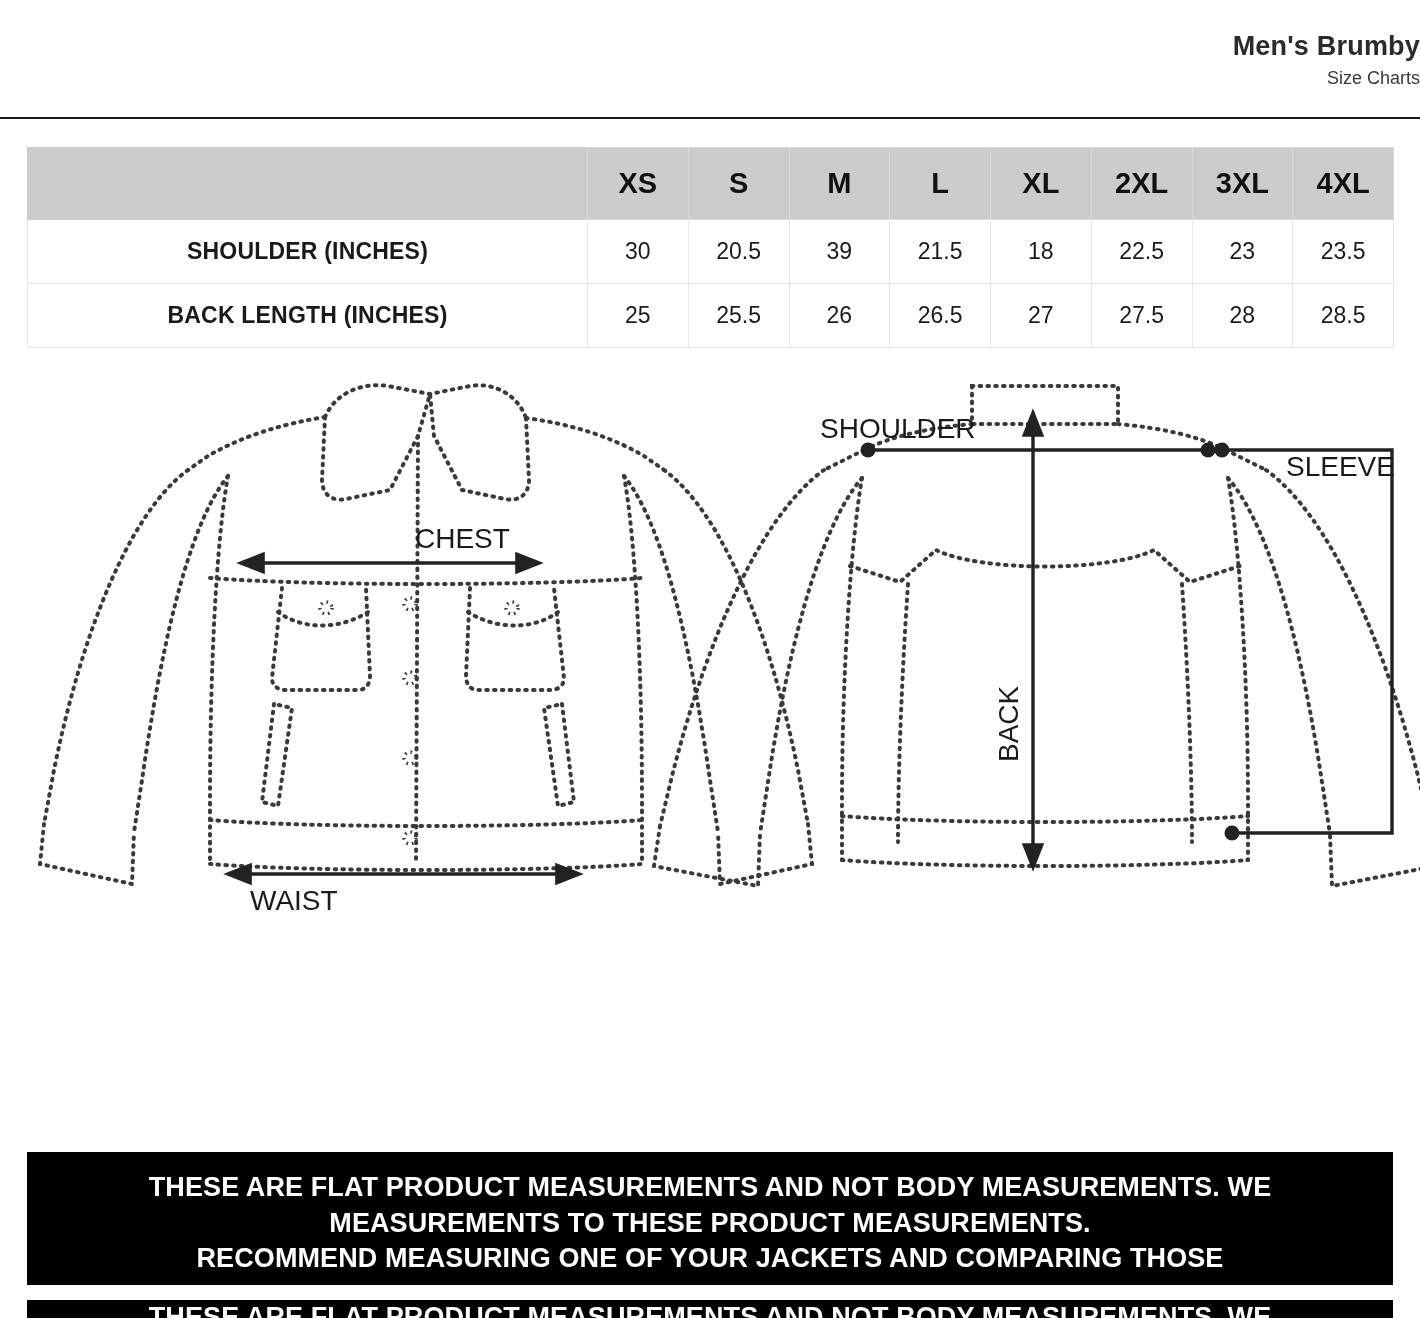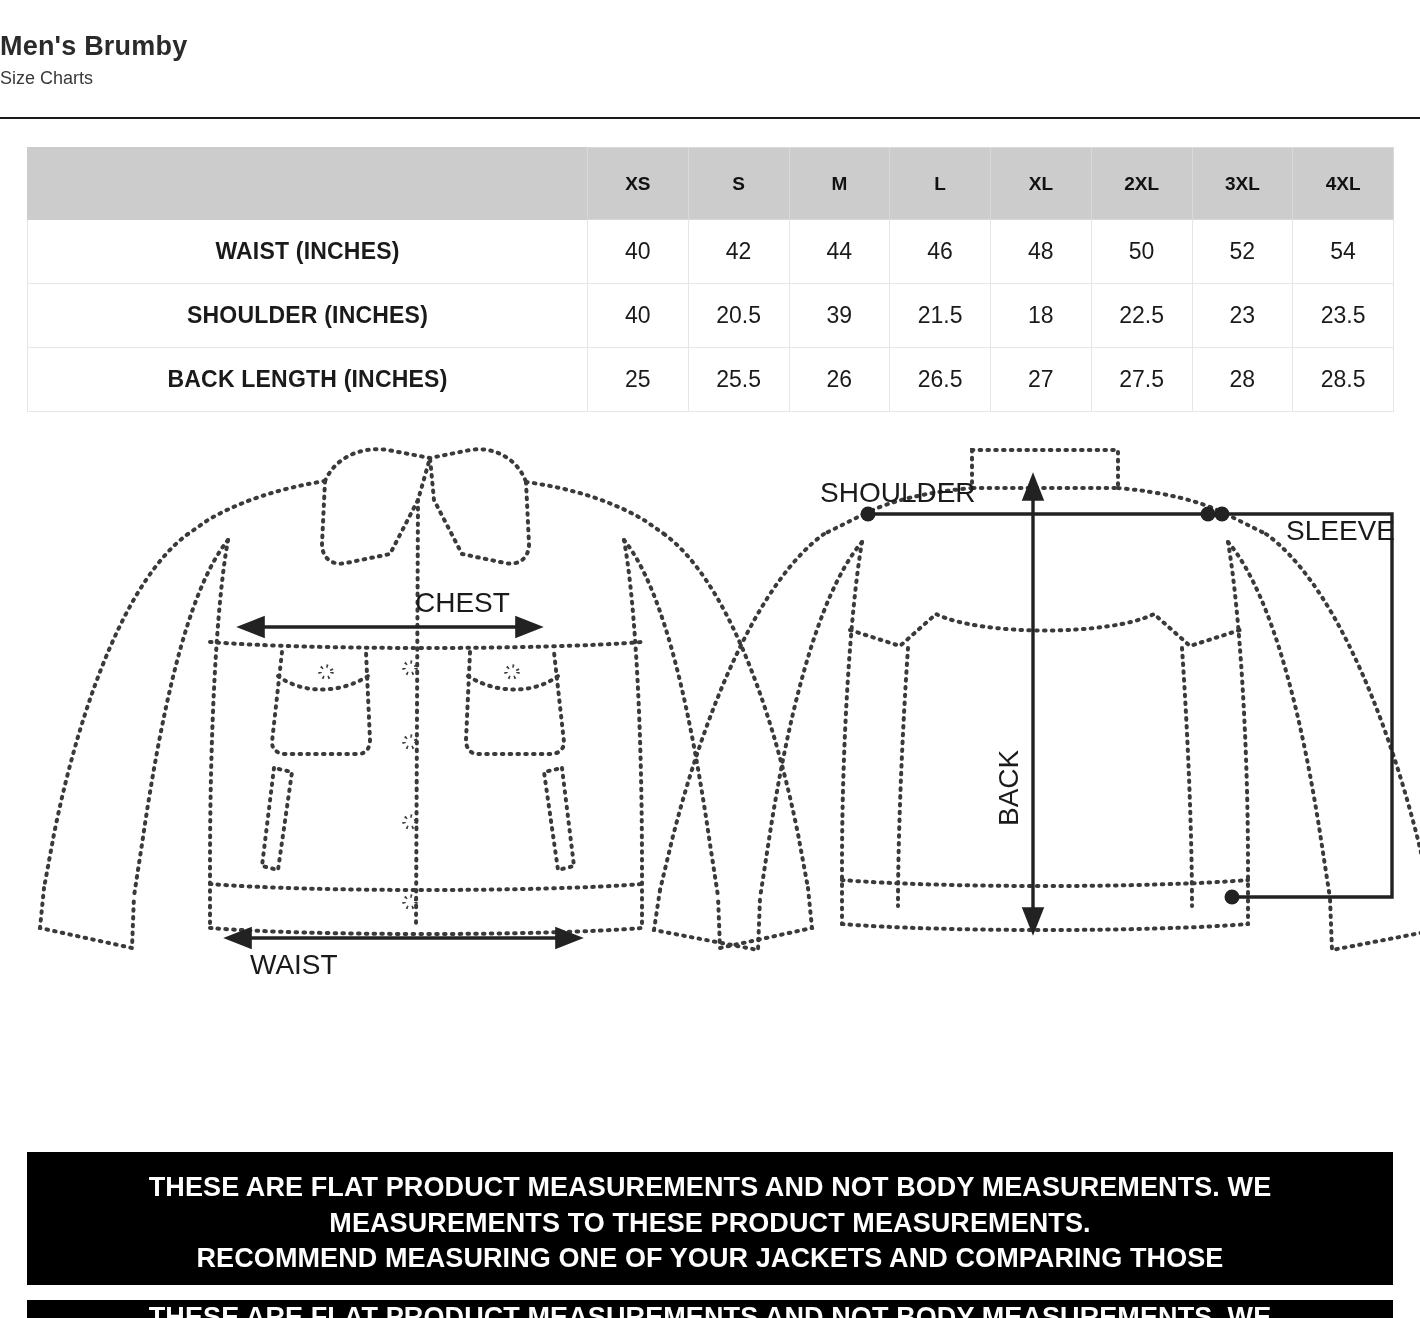--- a/index.html
+++ b/index.html
@@ -6,21 +6,21 @@
   html, body {
     width: 1420px;
     height: 1318px;
     background: #ffffff;
     font-family: "Liberation Sans", sans-serif;
     overflow: hidden;
   }
   .page { position: relative; width: 1420px; height: 1318px; background:#fff; }
 
   
-  .header { width: 100%; padding-top: 30px; text-align: left; }
+  .header { width: 100%; padding-top: 30px; text-align: right; }
   .title {
     font-size: 27px;
     font-weight: bold;
     color: #2b2b2b;
     letter-spacing: 0.2px;
     line-height: 1.2;
   }
   .subtitle {
     font-size: 18px;
     color: #3a3a3a;
@@ -40,21 +40,21 @@
     width: 1366px;
     border-collapse: collapse;
     table-layout: fixed;
   }
   table.size-table col.label-col { width: 560px; }
   table.size-table col.size-col  { width: 100.75px; }
 
   table.size-table thead th {
     background: #cccccc;
     height: 72px;
-    font-size: 19px;
+    font-size: 29px;
     font-weight: bold;
     color: #111;
     text-align: center;
     vertical-align: middle;
     border: 1px solid #d9d9d9;
   }
   table.size-table thead th.corner {
     background: #cccccc;
     border-left: 1px solid #cccccc;
     border-top: 1px solid #cccccc;
@@ -137,33 +137,22 @@
           <th>M</th>
           <th>L</th>
           <th>XL</th>
           <th>2XL</th>
           <th>3XL</th>
           <th>4XL</th>
         </tr>
       </thead>
       <tbody>
         <tr>
-          <td class="row-label">WAIST (INCHES)</td>
-          <td>40</td>
-          <td>42</td>
-          <td>44</td>
-          <td>46</td>
-          <td>48</td>
-          <td>50</td>
-          <td>52</td>
-          <td>54</td>
-        </tr>
-        <tr>
           <td class="row-label">SHOULDER (INCHES)</td>
-          <td>40</td>
+          <td>30</td>
           <td>20.5</td>
           <td>39</td>
           <td>21.5</td>
           <td>18</td>
           <td>22.5</td>
           <td>23</td>
           <td>23.5</td>
         </tr>
         <tr>
           <td class="row-label">BACK LENGTH (INCHES)</td>

